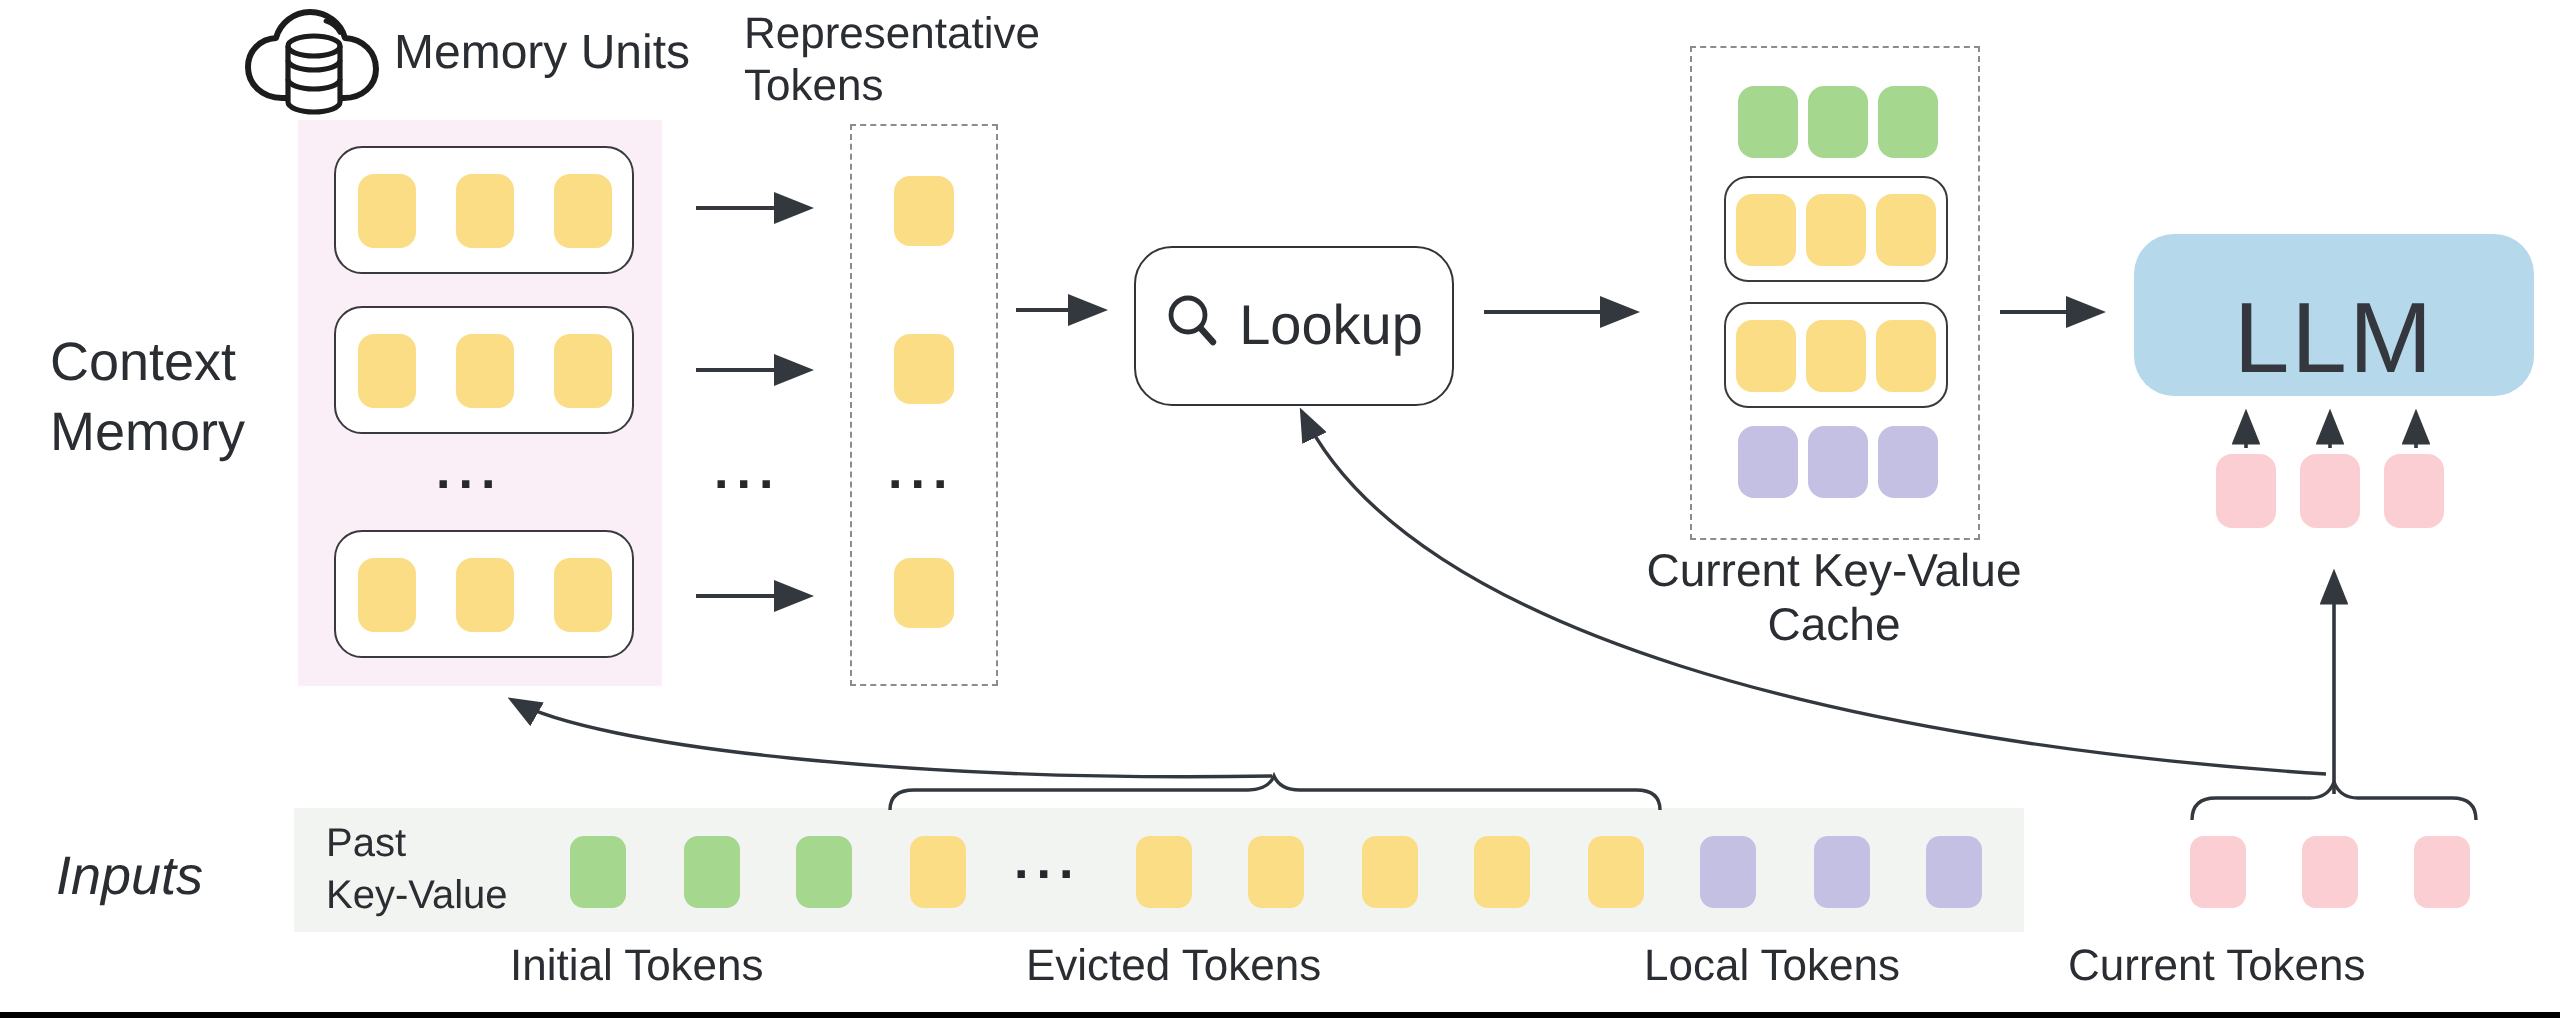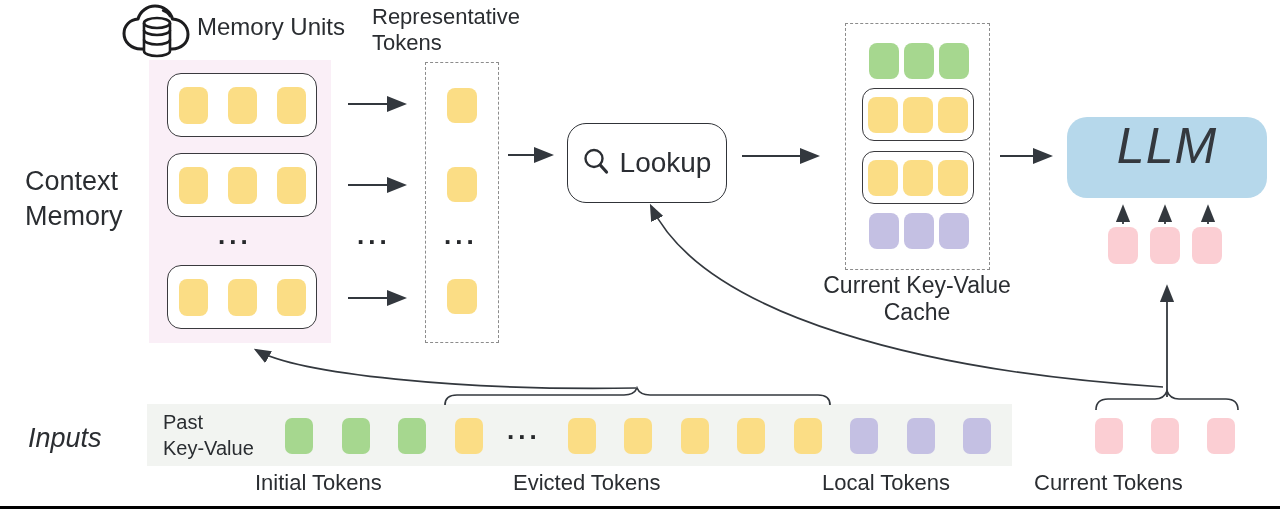--- a/index.html
+++ b/index.html
@@ -31,21 +31,21 @@
   .cache-row-plain{position:absolute;left:0;width:145px;display:flex;justify-content:center;gap:5px;}
   .cache-row-boxed{position:absolute;left:16px;width:112px;height:53px;background:#fff;border:1.4px solid #3a3a3e;
     border-radius:12px;display:flex;align-items:center;justify-content:center;gap:5px;box-sizing:border-box;}
   .cache-tok{width:30px;height:36px;}
   
   .lookup{left:567px;top:123px;width:160px;height:80px;border:1.9px solid #303338;border-radius:19px;
     background:#fff;display:flex;align-items:center;justify-content:center;gap:10px;box-sizing:border-box;}
   .lookup-text{font-size:28px;color:#2b2e33;}
   
   .llm{left:1067px;top:117px;width:200px;height:81px;background:var(--llm-blue,#b6d8eb);border-radius:20px;
-    display:flex;align-items:flex-start;justify-content:center;font-style:italic;}
+    display:flex;align-items:flex-end;justify-content:center;}
   .llm-text{font-size:50px;color:#34383e;letter-spacing:1px;}
   .llm-in{left:1108px;top:227px;display:flex;gap:12px;}
   .llm-in .tok{width:30px;height:37px;}
   
   .strip{left:147px;top:404px;width:865px;height:62px;background:var(--strip-bg,#f2f4f1);}
   .strip .tok{position:absolute;top:14px;width:28px;height:36px;border-radius:7px;}
   .past-kv{left:163px;top:409px;font-size:20px;line-height:26px;}
   .cur-toks{left:1095px;top:418px;display:flex;gap:28px;}
   .cur-toks .tok{width:28px;height:36px;border-radius:7px;}
   .bottom-label{top:470px;}

